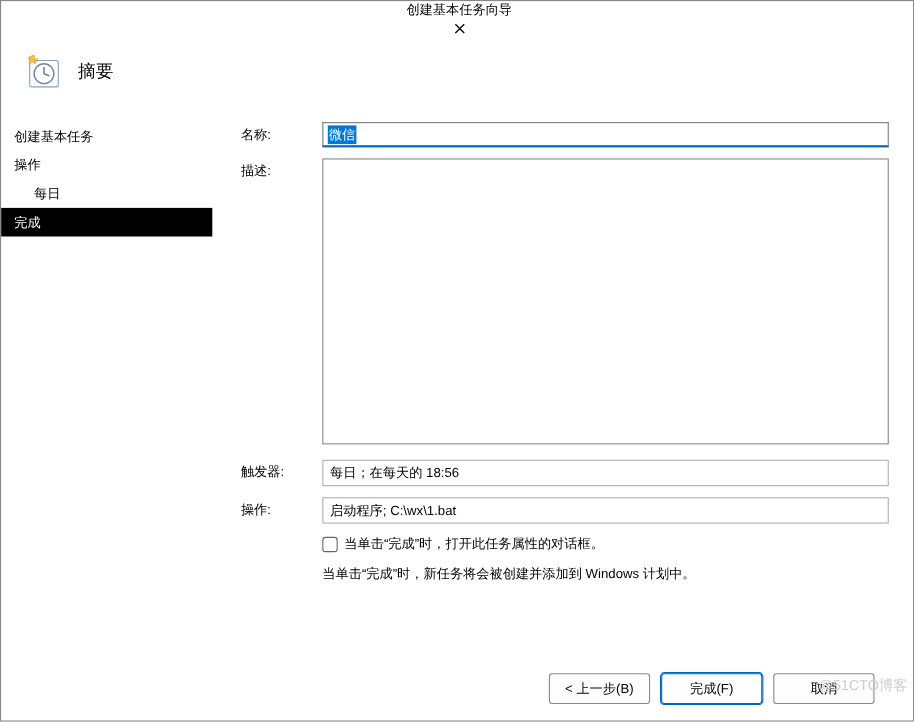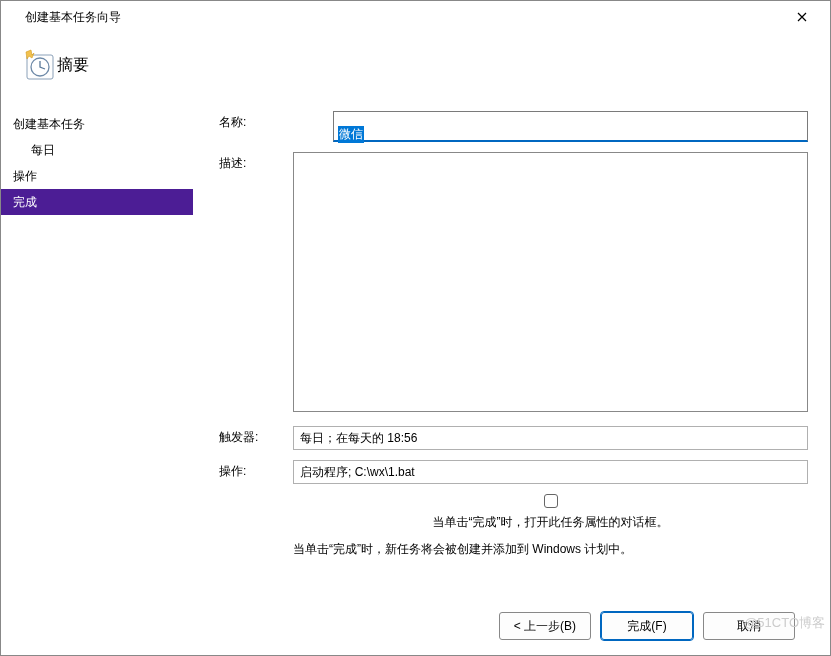--- a/index.html
+++ b/index.html
@@ -11,31 +11,33 @@
       width: 831px;
       height: 656px;
       overflow: hidden;
       border: 1px solid #888;
     }
     .titlebar {
       display: flex;
       align-items: center;
       justify-content: space-between;
       height: 32px;
-      padding: 0 8px 0 24px;
+      padding: 0 8px 0 12px;
+      flex-direction: column;
     }
     .close-btn {
       width: 40px; height: 28px;
       display: flex; align-items: center; justify-content: center;
       font-size: 14px; cursor: default;
     }
     .header {
       display: flex;
       align-items: center;
       padding: 14px 16px 22px 20px;
+      gap: 14px;
     }
     .header-icon {
       width: 36px; height: 36px;
       position: relative;
     }
     .header-title { font-size: 16px; }
     .content {
       display: flex;
       height: calc(100% - 32px - 72px - 58px);
       gap: 26px;
@@ -46,21 +48,21 @@
       padding-top: 6px;
     }
     .nav-item {
       height: 26px;
       line-height: 26px;
       padding-left: 12px;
       cursor: default;
       font-size: 12px;
     }
     .nav-item.sub { padding-left: 30px; }
-    .nav-item.selected { background: #4c1d95; color: #fff; }
+    .nav-item.selected { background: #000000; color: #fff; }
     .main {
       flex: 1;
       padding: 6px 22px 0 0;
     }
     .row {
       display: flex;
       align-items: flex-start;
       margin-bottom: 10px;
     }
     .row-label {
@@ -73,23 +75,22 @@
       background: #0078d7;
       color: #fff;
       display: inline-block;
       padding: 0 1px;
     }
     .name-box {
       flex: 1;
       height: 23px;
       border: 1px solid #7a7a7a;
       border-bottom: 2px solid #0067c0;
-      padding: 14px 4px;
+      padding: 2px 4px;
       line-height: 17px;
-      margin-left: 40px;
     }
     .desc-box {
       flex: 1;
       height: 260px;
       border: 1px solid #888;
       background: #fff;
       resize: none;
       font-family: inherit;
       font-size: 12px;
       padding: 3px 4px;
@@ -101,21 +102,20 @@
       background: #fff;
       padding: 3px 6px;
       line-height: 16px;
     }
     .check-row {
       display: flex;
       align-items: center;
       gap: 6px;
       margin-left: 74px;
       margin-top: 8px;
-      flex-direction: column;
     }
     .check-row input[type=checkbox] {
       width: 14px; height: 14px;
       appearance: none;
       border: 1px solid #666;
       border-radius: 3px;
       background: #fff;
     }
     .info-row { margin-left: 74px; margin-top: 10px; }
     .footer {
@@ -165,22 +165,22 @@
       <path d="M19 14 L19 20 L24 22" stroke="#5b7a9a" stroke-width="1.3" fill="none"></path>
       <path d="M5 5 L10 3 L11 8 L13 6 L11 11 L8 9 L6 12 Z" fill="#f2c14e" stroke="#d49a1e" stroke-width="0.6"></path>
     </svg>
   </div>
   <div class="header-title">摘要</div>
 </div>
 
 <div class="content">
   <div class="sidebar">
     <div class="nav-item">创建基本任务</div>
+    <div class="nav-item">操作</div>
     <div class="nav-item sub">每日</div>
-    <div class="nav-item">操作</div>
     <div class="nav-item selected">完成</div>
   </div>
 
   <div class="main">
     <div class="row">
       <div class="row-label">名称:</div>
       <div class="name-box">
         <span class="name-highlight">微信</span>
       </div>
     </div>

